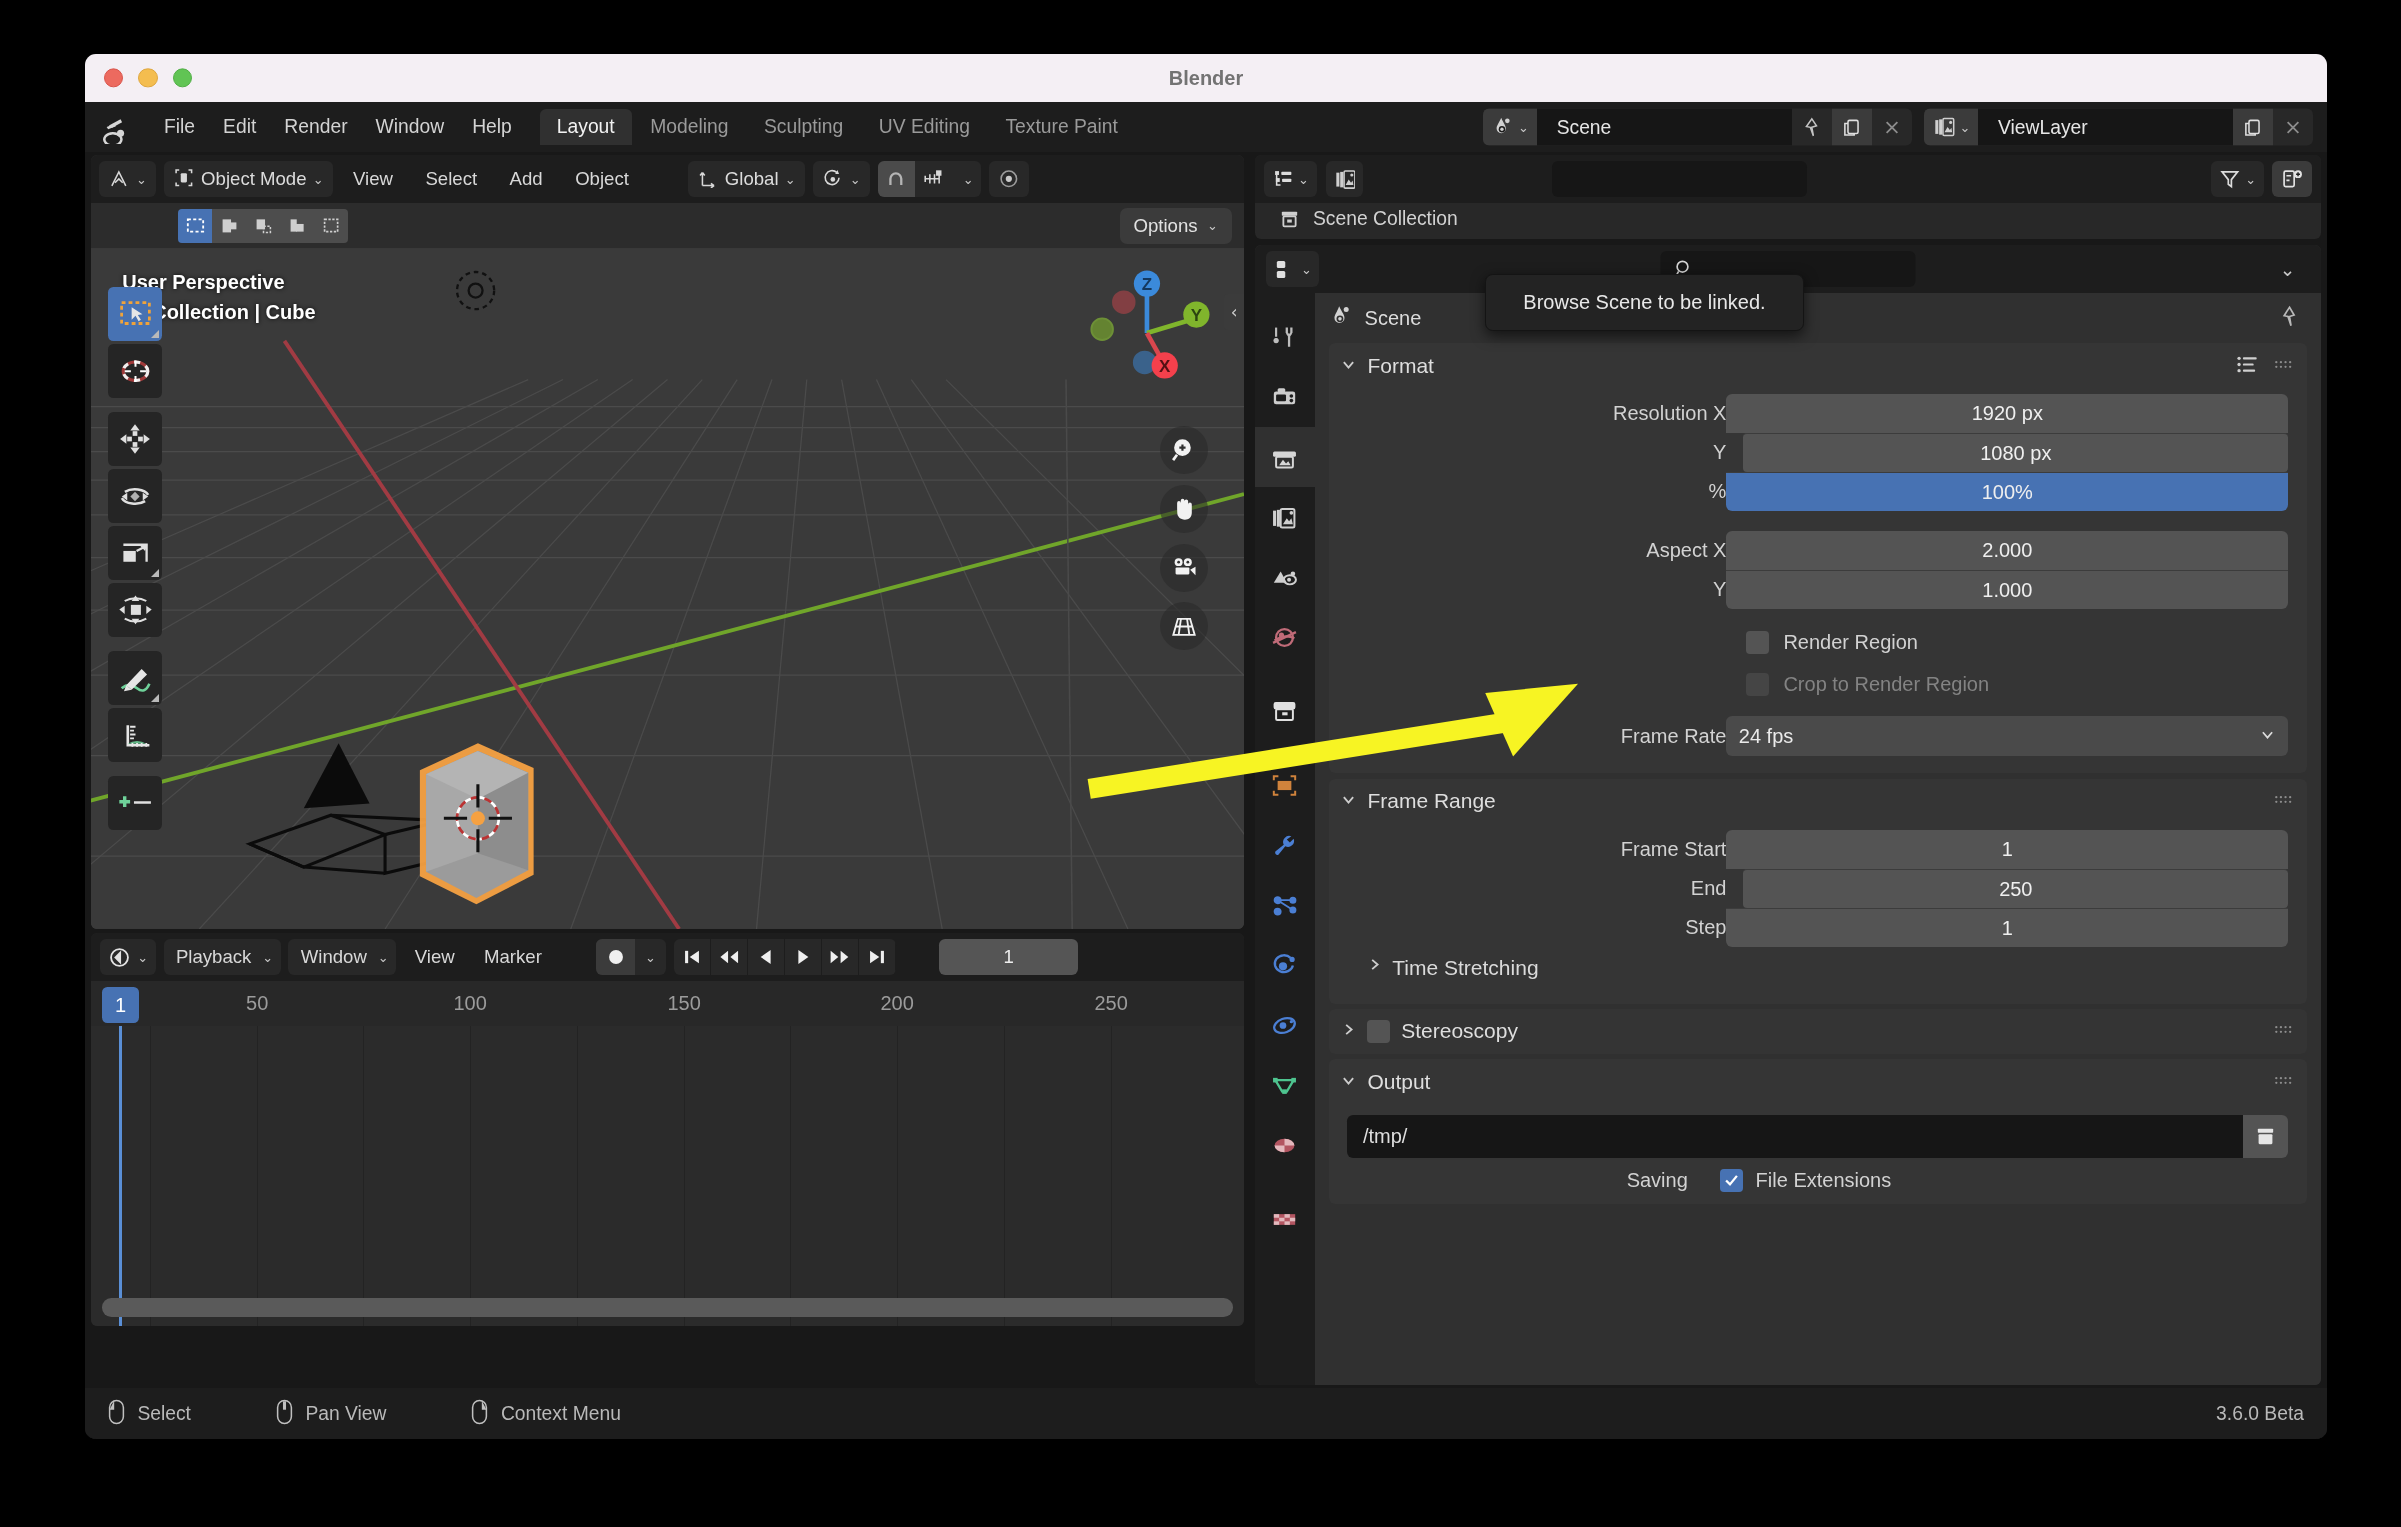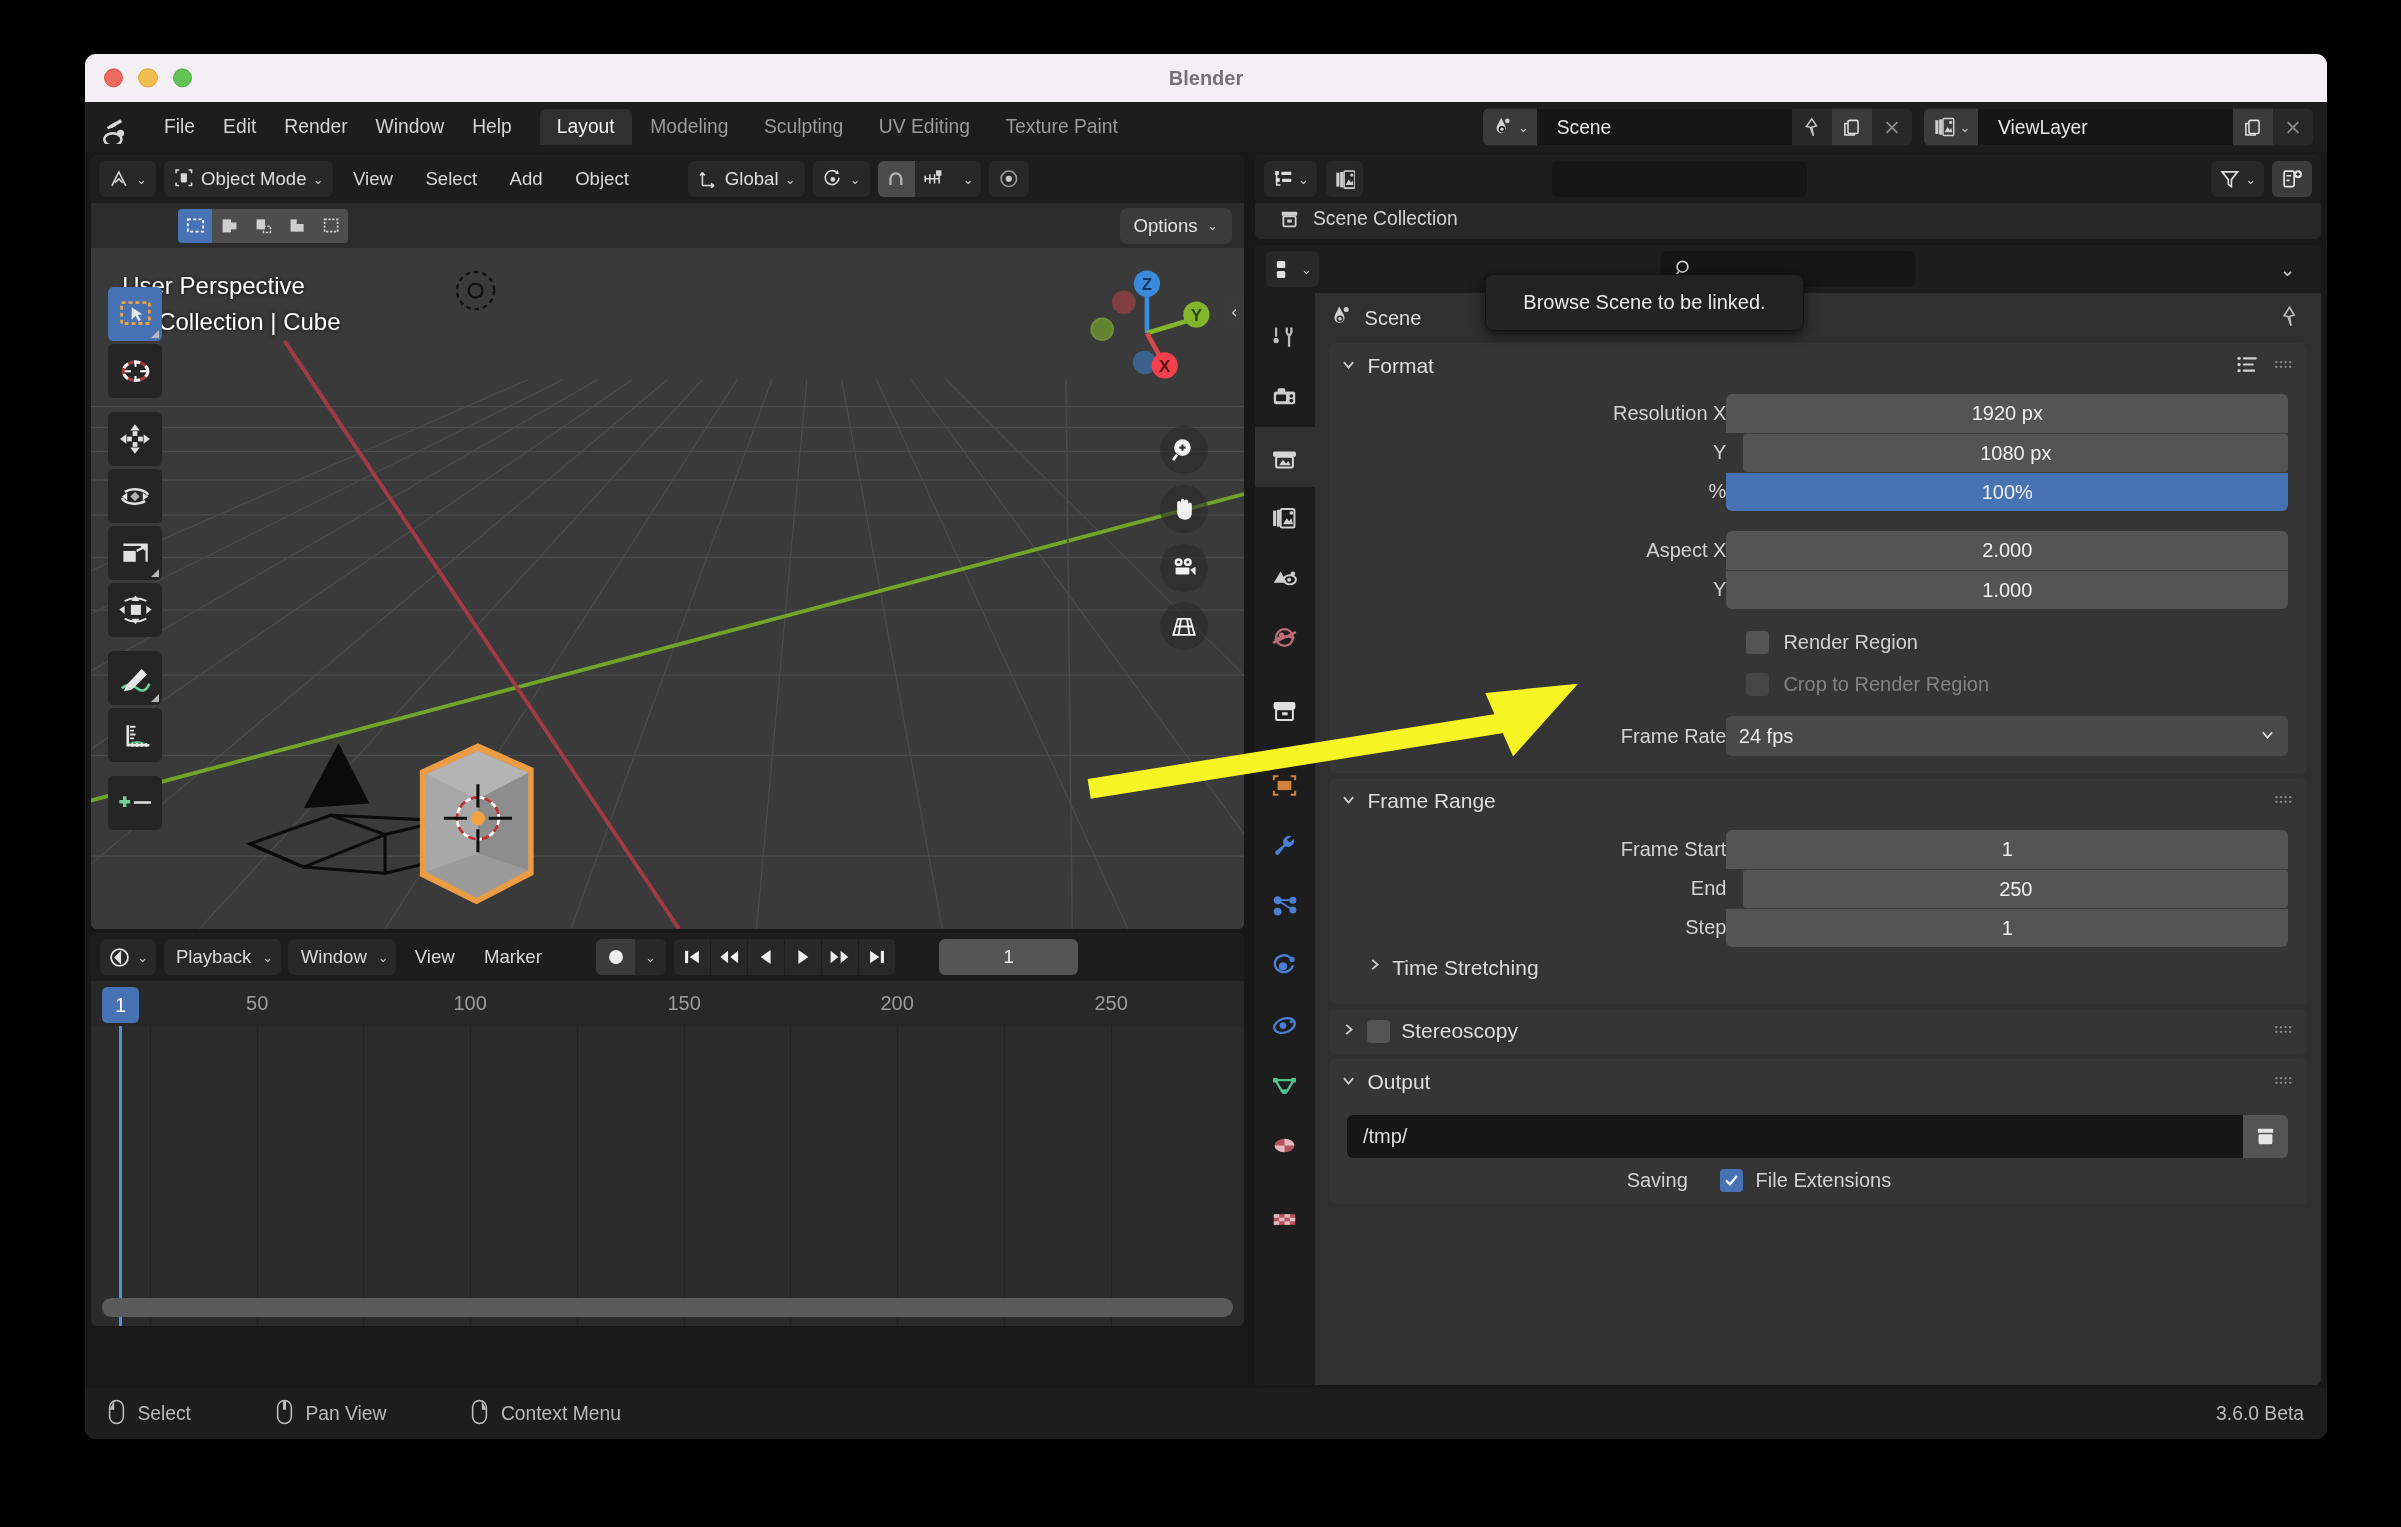--- a/index.html
+++ b/index.html
@@ -113,22 +113,23 @@
   .options-btn {
     position: absolute; right: 12.4px; top: 50%; transform: translateY(-50%);
     background: #3b3b3b; border-radius: 7px; height: 36px; padding: 0 14px;
     display: flex; align-items: center; gap: 9.3px;
     font-size: 18.6px; color: #e2e2e2; font-family:"Liberation Sans",sans-serif;
   }
 
   .vp-canvas { position: absolute; left:0; right:0; top:93px; bottom:0; overflow:hidden; background:#393939;}
   .vp-overlay-text {
     position:absolute; left: 31px; top: 20px; color:#fff;
-    font-family:"Liberation Sans",sans-serif; font-size: 24px; line-height: 1.48;
+    font-family:"Liberation Sans",sans-serif; font-size: 20px; line-height: 1.48;
     text-shadow: 0 0 4.6px rgba(0,0,0,.85);
+    font-weight: bold;
   }
 
   .toolbar-left { position: absolute; left: 17px; top: 39px; display:flex; flex-direction:column; gap: 3.1px;}
   .tool {
     width: 54px; height: 54px; background: #252525; border-radius: 5.4px;
     display:flex;align-items:center;justify-content:center; position:relative;
   }
   .tool.on { background: #4772b3; }
   .tool.gap { margin-top: 10.8px; }
   .tool .corner { position:absolute; right:3.1px; bottom:3.1px; width:0;height:0;

